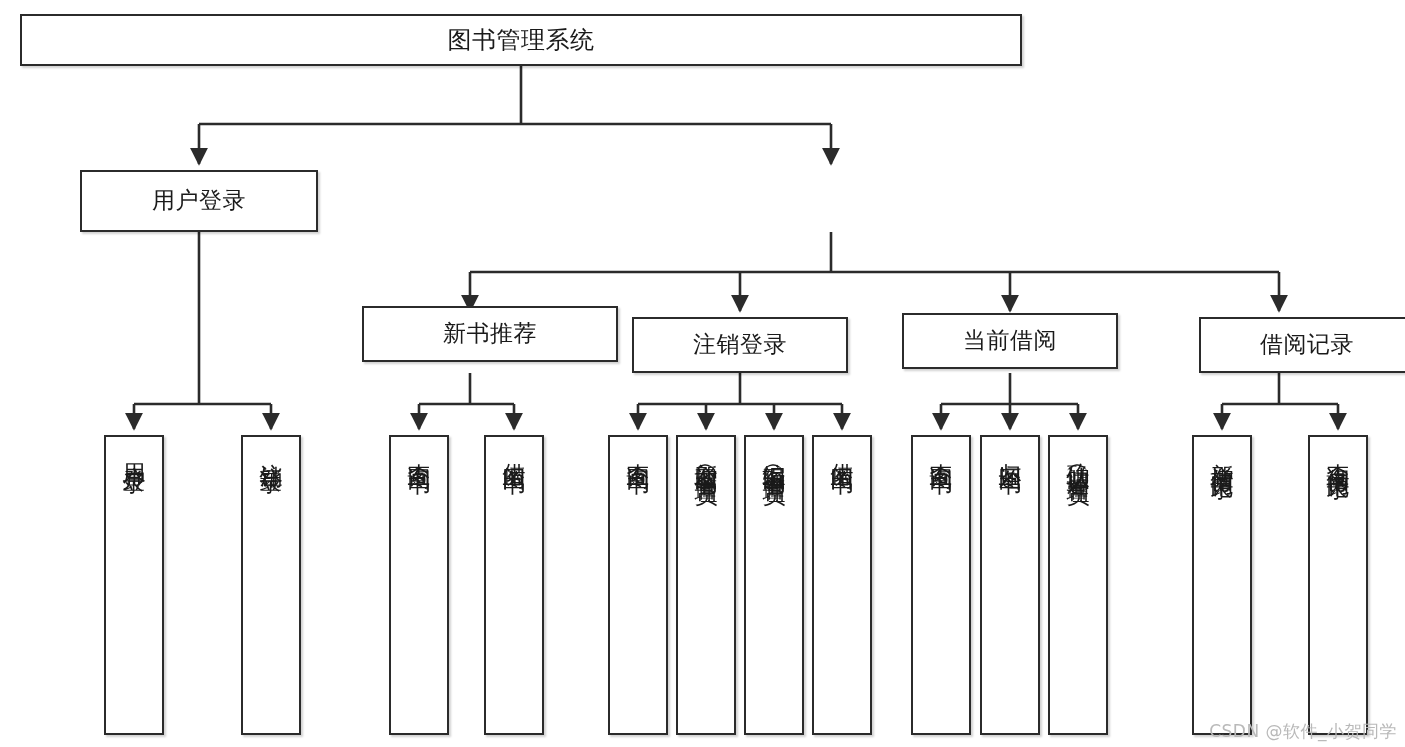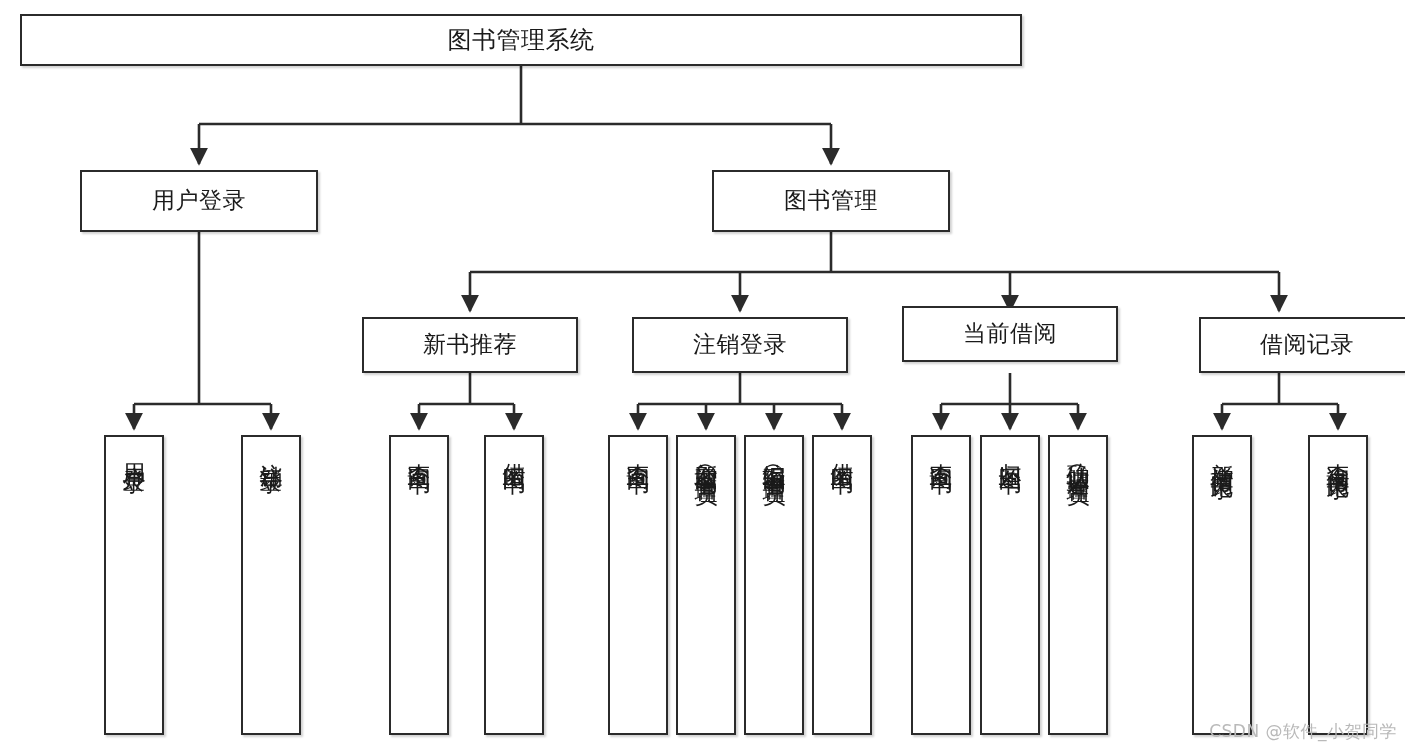--- a/index.html
+++ b/index.html
@@ -129,31 +129,28 @@
     </g>
   </svg>
 
   <div class="node horiz root" style="left:20px; top:14px; width:1002px; height:52px;">
     <span class="node-label">图书管理系统</span>
   </div>
 
   <div class="node horiz" style="left:80px; top:170px; width:238px; height:62px;">
     <span class="node-label">用户登录</span>
   </div>
-  <div class="node horiz" style="left:712px; top:170px; width:238px; height:62px;">
-    <span class="node-label">图书管理</span>
-  </div>
-
-  <div class="node horiz" style="left:362px; top:317px; width:216px; height:56px;">
+
+  <div class="node horiz" style="left:362px; top:306px; width:256px; height:56px;">
     <span class="node-label">新书推荐</span>
   </div>
   <div class="node horiz" style="left:632px; top:317px; width:216px; height:56px;">
     <span class="node-label">注销登录</span>
   </div>
-  <div class="node horiz" style="left:902px; top:306px; width:216px; height:56px;">
+  <div class="node horiz" style="left:902px; top:313px; width:216px; height:56px;">
     <span class="node-label">当前借阅</span>
   </div>
   <div class="node horiz" style="left:1171px; top:317px; width:216px; height:56px;margin-left:28px;">
     <span class="node-label">借阅记录</span>
   </div>
 
   <div class="node leaf" style="left:104px; top:435px; width:60px; height:300px;">
     <span class="node-label">用户登录</span>
   </div>
   <div class="node leaf" style="left:241px; top:435px; width:60px; height:300px;">

